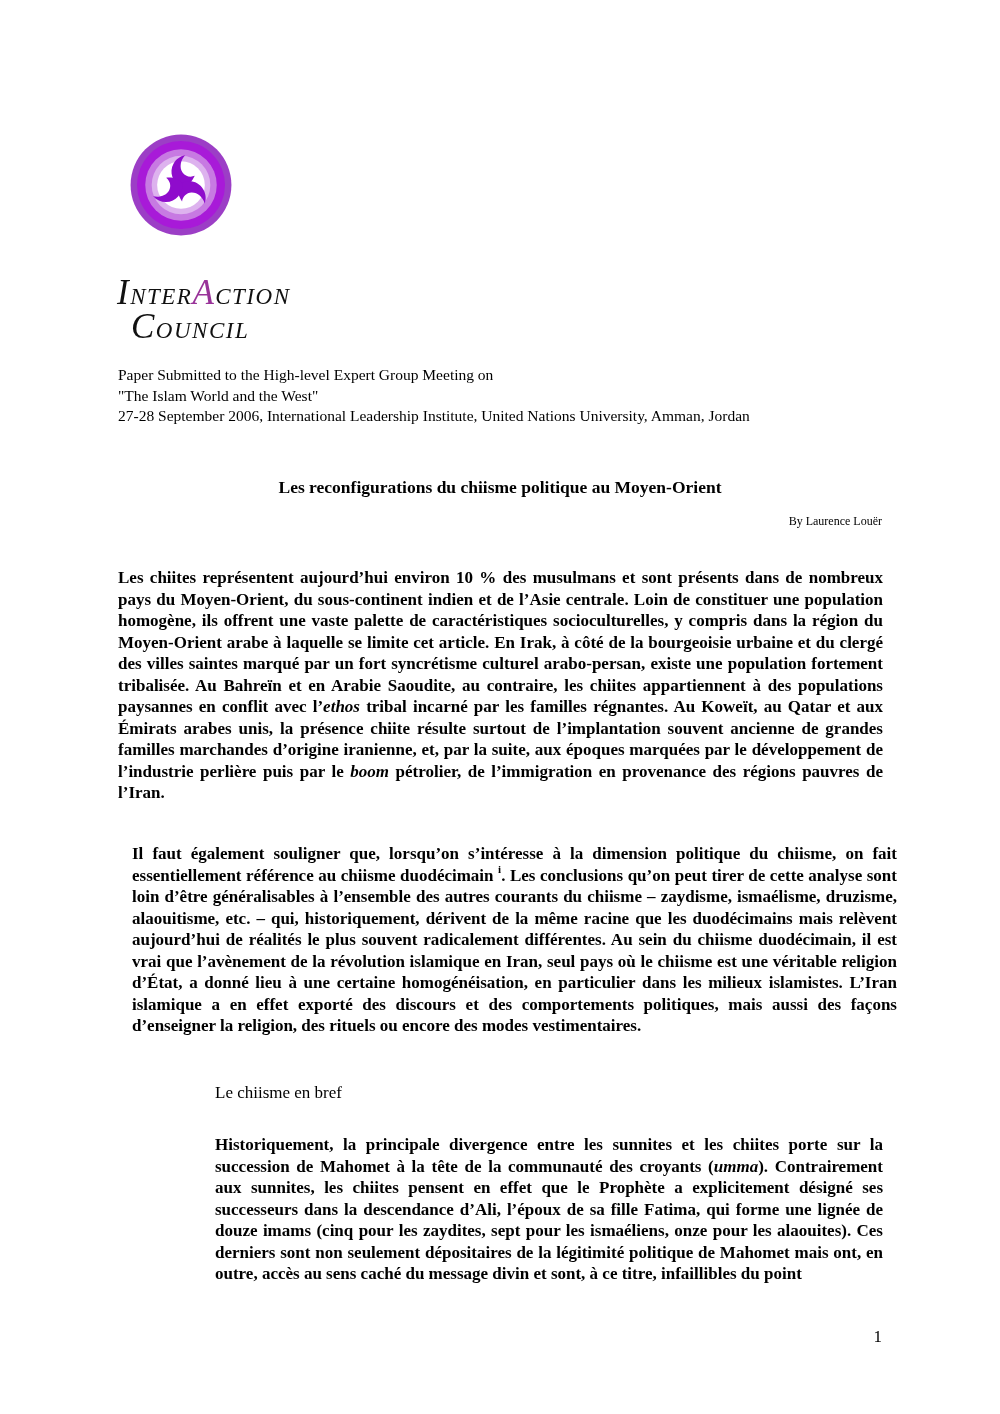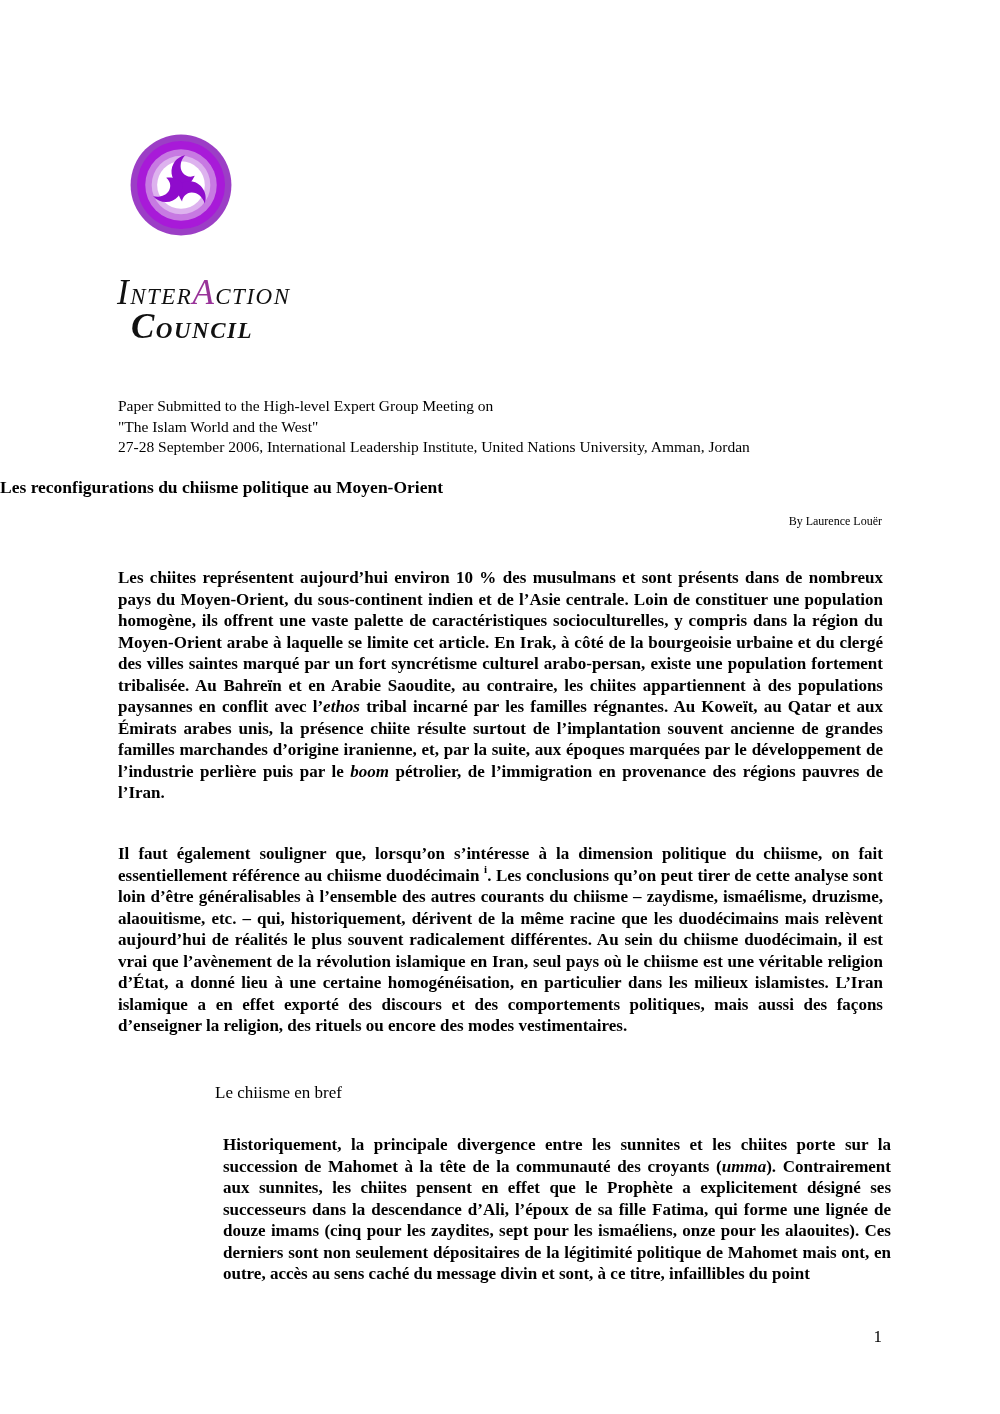--- a/index.html
+++ b/index.html
@@ -26,54 +26,55 @@
     top: 277px;
     font-style: italic;
     line-height: 0.92;
     letter-spacing: 1.5px;
     color: #111111;
     white-space: nowrap;
   }
   .wm-big   { font-size: 35px; }
   .wm-small { font-size: 23px; }
   .wm-accent { color: #993399; }
-  .wm-line2 { margin-left: 14px; margin-top: 2px; font-weight: bold; }
+  .wm-line2 { margin-left: 14px; margin-top: 2px; }
   .meta {
     position: absolute;
     left: 118px;
-    top: 396px;
+    top: 365px;
     font-size: 15.5px;
     line-height: 20.6px;
   }
   .doc-title {
     position: absolute;
     left: 0;
     top: 477px;
     width: 100%;
     margin: 0;
+    text-align: center;
     font-size: 17.5px;
     font-weight: bold;
   }
   .byline {
     position: absolute;
     right: 118px;
     top: 514px;
     font-size: 12px;
   }
   .par {
     position: absolute;
     margin: 0;
     font-size: 17px;
     line-height: 21.55px;
     text-align: justify;
     font-weight: bold;
   }
   .par-1 { left: 118px; top: 567px; width: 765px; }
-  .par-2 { left: 118px; top: 843px; width: 765px; }
-  .par-3 { left: 223px; top: 1134px; width: 668px; }
+  .par-2 { left: 132px; top: 843px; width: 765px; }
+  .par-3 { left: 215px; top: 1134px; width: 668px; }
   .section-heading {
     position: absolute;
     left: 215px;
     top: 1083px;
     font-size: 17px;
     font-weight: normal;
     margin: 0;
   }
   sup.fn {
     font-size: 11px;

